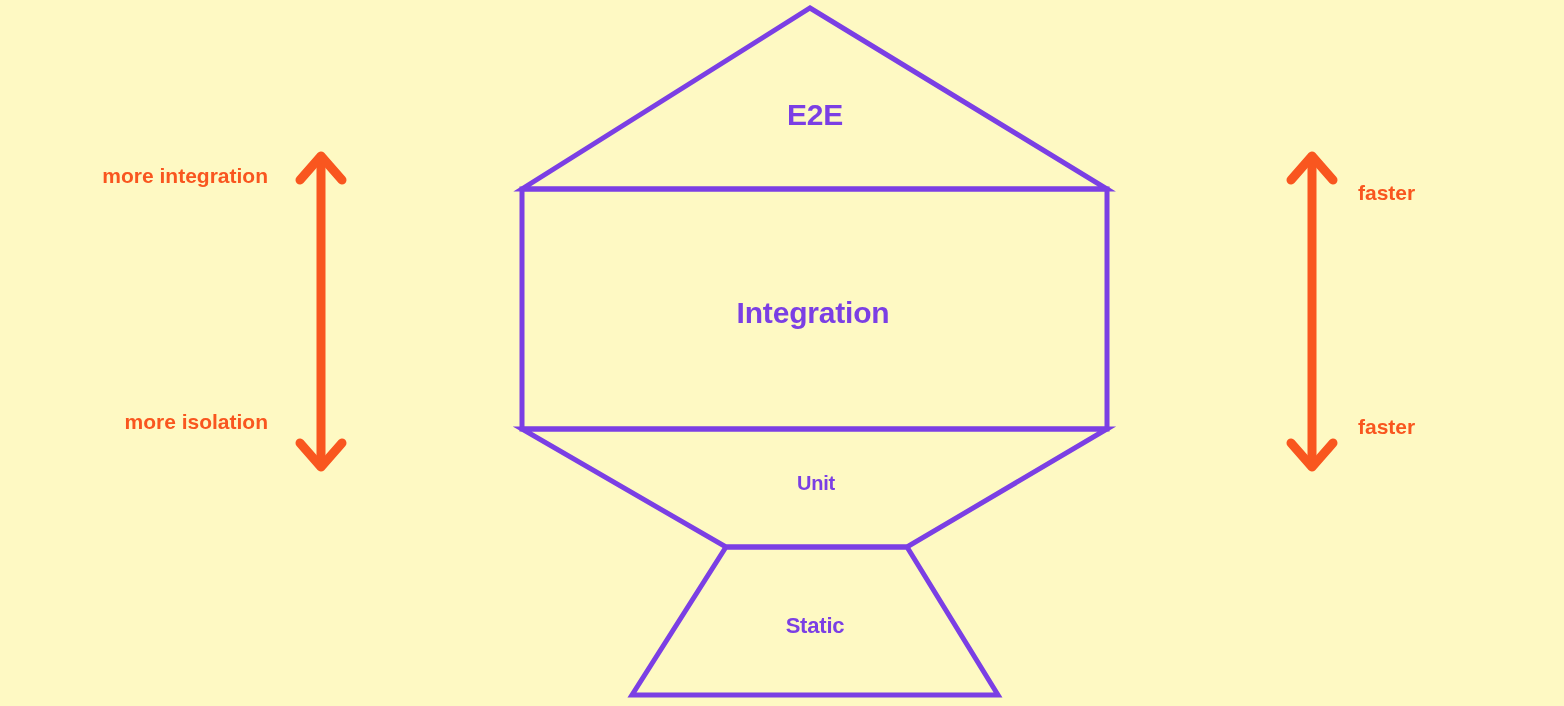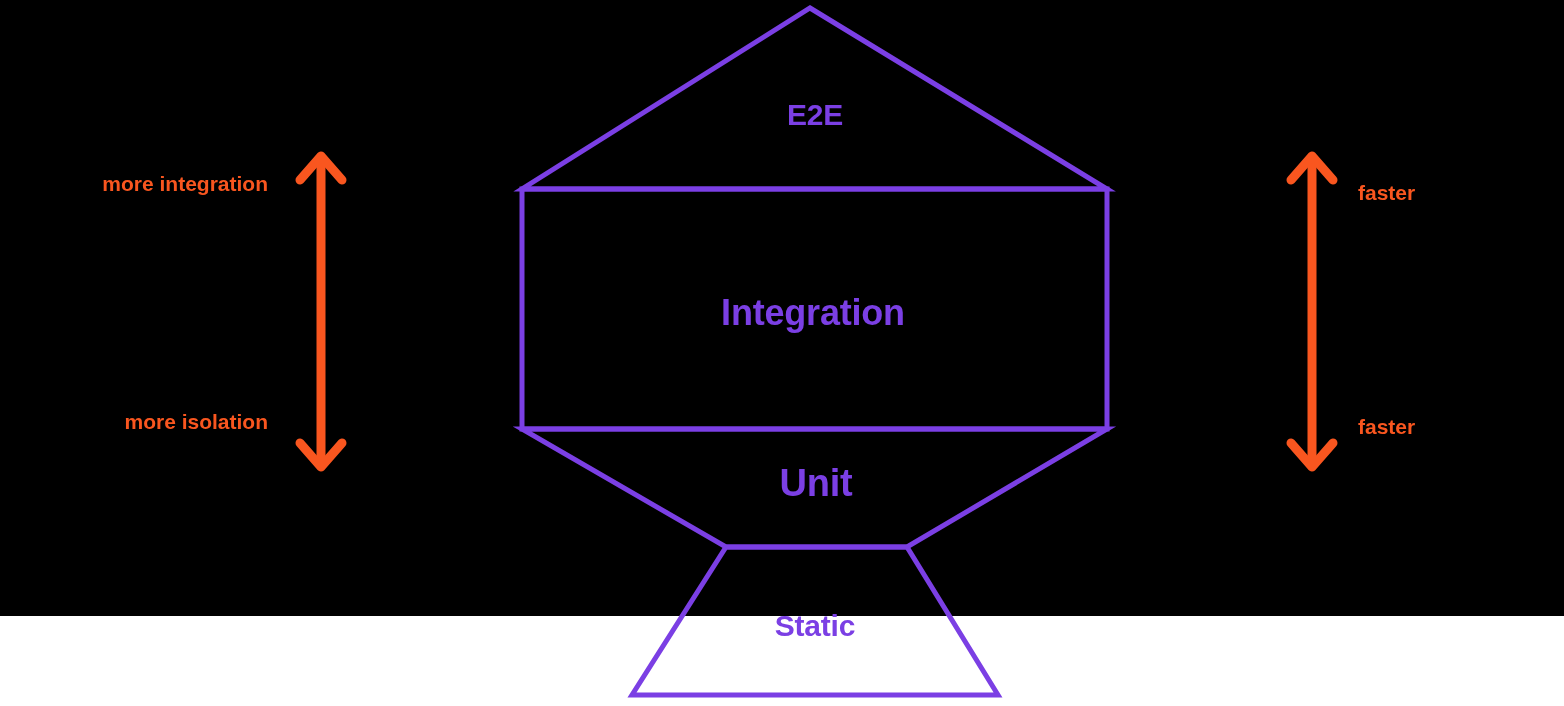--- a/index.html
+++ b/index.html
@@ -10,54 +10,54 @@
   }
   body {
     width: 1564px;
     height: 706px;
     font-family: "Liberation Sans", sans-serif;
     overflow: hidden;
   }
   #canvas {
     position: relative;
     width: 1564px;
-    height: 616px;
-    background: #000000;
+    height: 706px;
+    background: #fef9c3;
   }
   #trophy-svg {
     position: absolute;
     left: 0;
     top: 0;
     width: 1564px;
     height: 706px;
   }
   .layer-label {
     position: absolute;
     font-family: "Liberation Sans", sans-serif;
     font-weight: bold;
     color: #7b3fe4;
     white-space: nowrap;
     transform: translate(-50%, -50%);
     letter-spacing: -0.2px;
   }
   #label-e2e      { left: 815px; top: 115px;  font-size: 30px; }
-  #label-integration { left: 813px; top: 313px; font-size: 36px; }
-  #label-unit     { left: 816px; top: 483px;  font-size: 38px; }
-  #label-static   { left: 815px; top: 626px;  font-size: 30px; }
+  #label-integration { left: 813px; top: 313px; font-size: 30px; }
+  #label-unit     { left: 816px; top: 483px;  font-size: 20px; }
+  #label-static   { left: 815px; top: 626px;  font-size: 22px; }
 
   .axis-label {
     position: absolute;
     font-family: "Liberation Sans", sans-serif;
     font-weight: bold;
     font-size: 21px;
     color: #f9561f;
     white-space: nowrap;
     transform: translateY(-50%);
   }
-  #label-more-integration { right: 1296px; top: 184px; text-align: right; }
+  #label-more-integration { right: 1296px; top: 176px; text-align: right; }
   #label-more-isolation   { right: 1296px; top: 422px; text-align: right; }
   #label-slower { left: 1358px; top: 193px; }
   #label-faster { left: 1358px; top: 427px; text-align: center; }
 </style>
 </head>
 <body>
 
 <div id="canvas">
 
   <svg id="trophy-svg" viewBox="0 0 1564 706">

